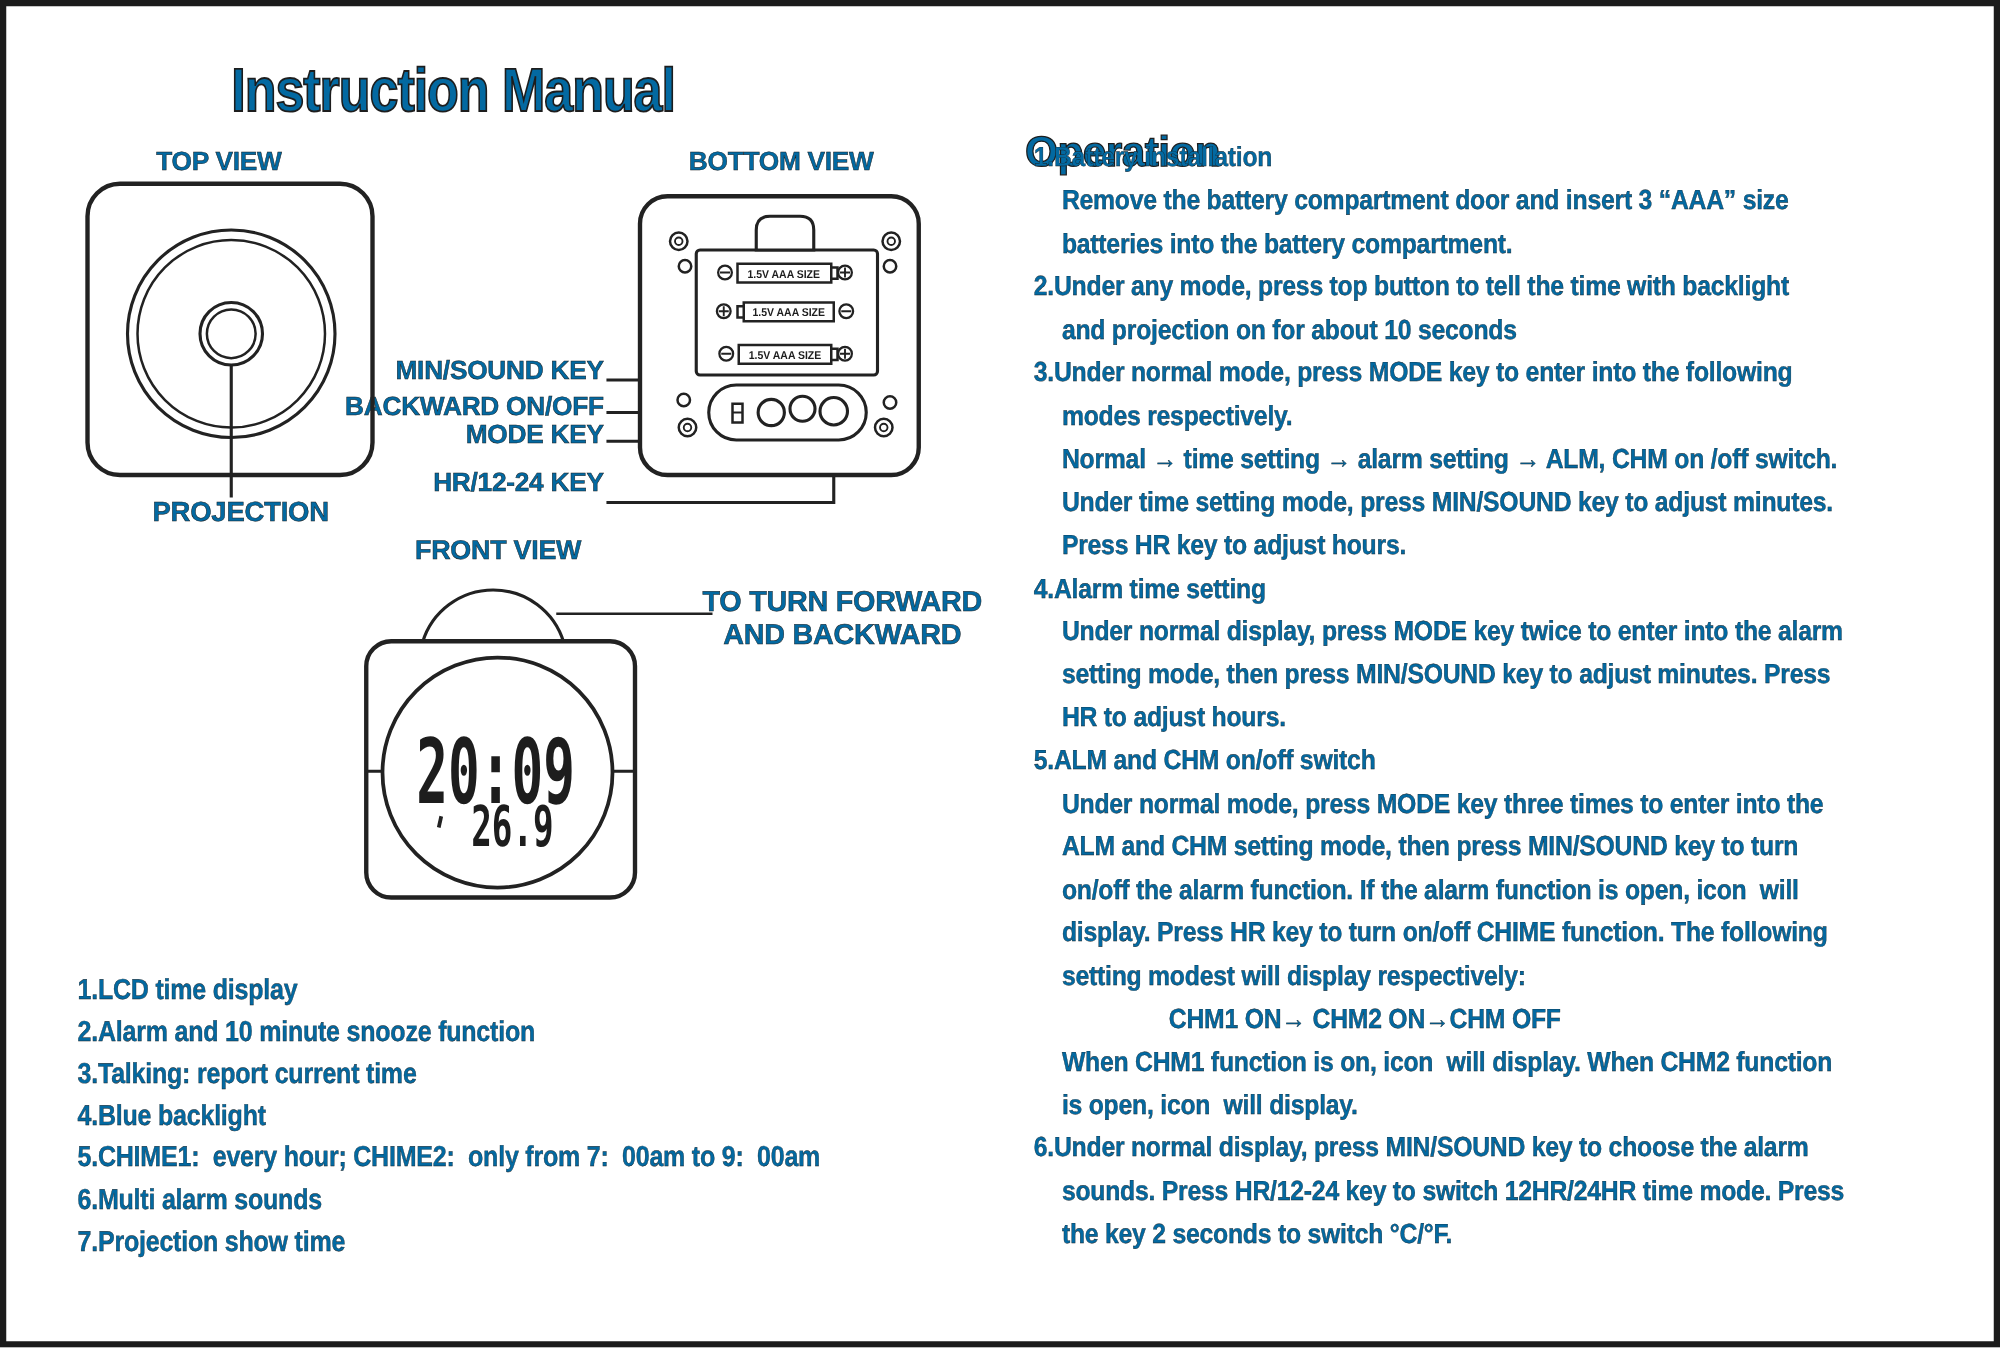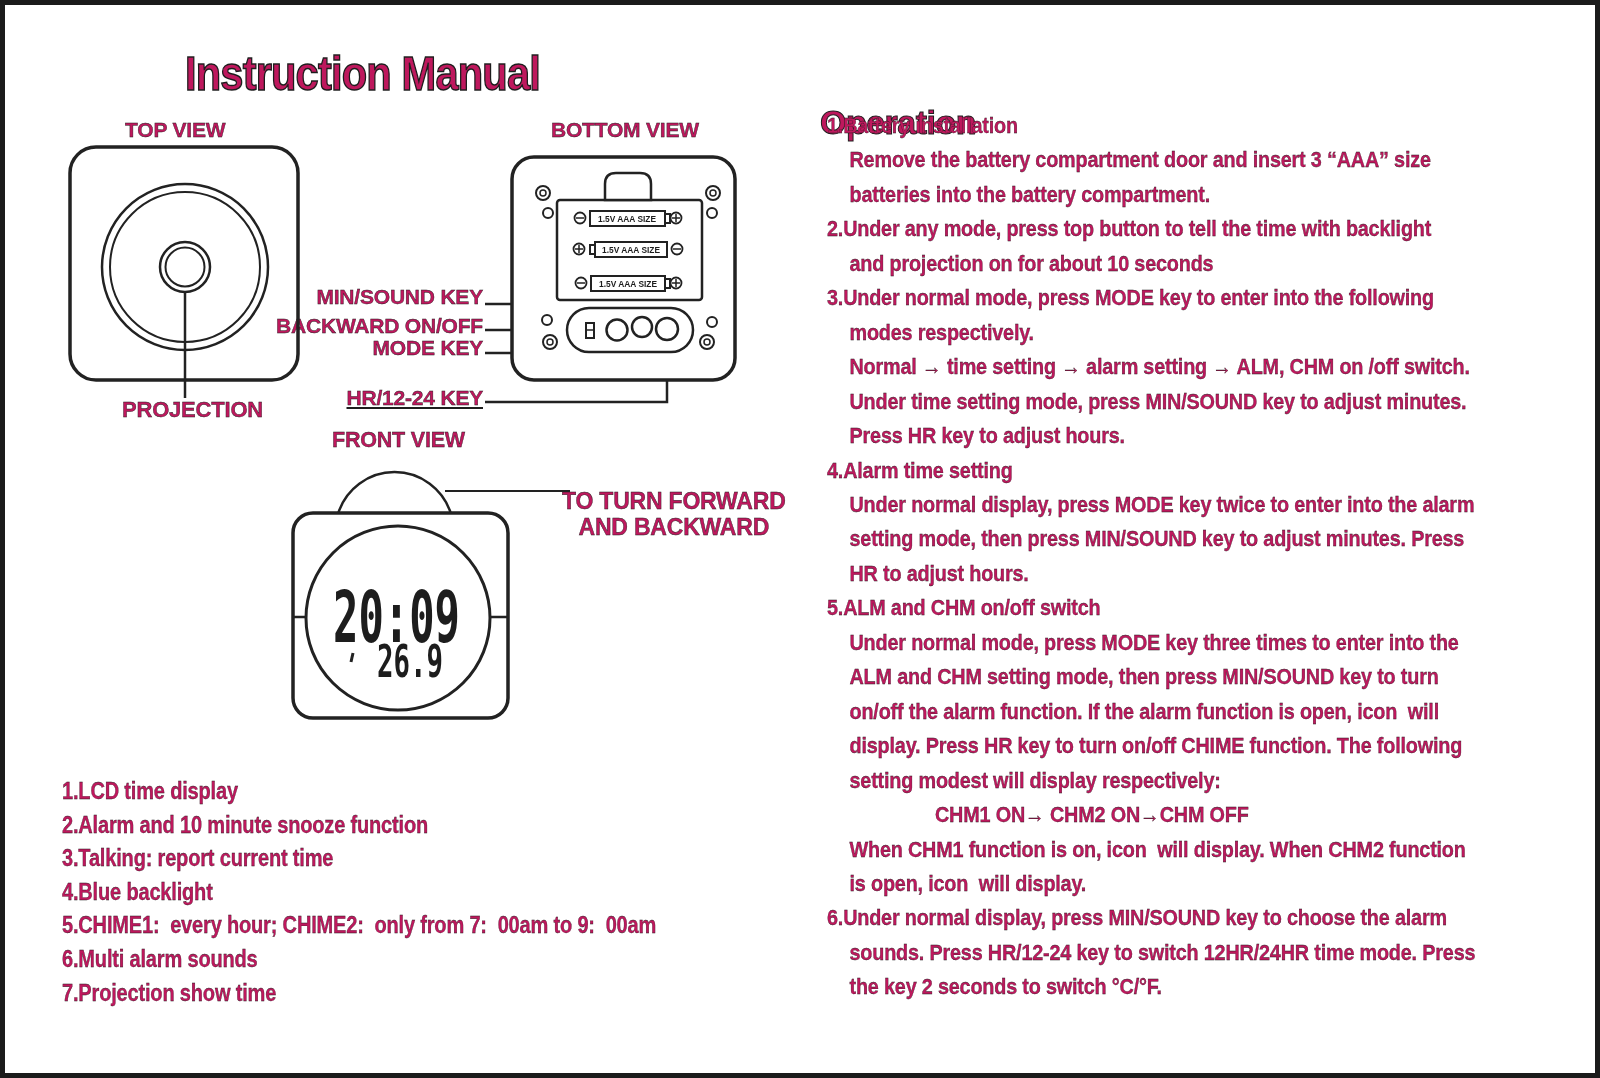--- a/index.html
+++ b/index.html
@@ -3,21 +3,21 @@
 <meta charset="utf-8">
 <style>
   html,body{margin:0;padding:0;background:#e8e8e8;}
   .page{
     position:relative;
     width:1600px;height:1078px;
     box-sizing:border-box;
     background:#ffffff;
     border:5px solid #1b1b1b;
     font-family:"Liberation Sans",sans-serif;
-    color:#be185d;
+    color:#0369a1;
     overflow:hidden;
   }
   .abs{position:absolute;}
   
   .main-title{
     left:180px;top:40px;
     font-size:49px;font-weight:bold;letter-spacing:-1px;
     -webkit-text-stroke:1.5px #1d1d1d;
     transform:scaleX(0.85);transform-origin:0 0;
     white-space:nowrap;
@@ -34,27 +34,27 @@
   .dlabel{
     font-size:21px;font-weight:bold;letter-spacing:-0.2px;
     -webkit-text-stroke:0.4px #1d1d1d;
     white-space:nowrap;
     text-align:center;
   }
   .top-view-label{left:120px;top:113px;}
   .bottom-view-label{left:546px;top:113px;}
   .front-view-label{left:327px;top:423px;font-size:21.5px;}
   .projection-label{left:117px;top:392px;font-size:22px;}
-  .turn-callout{left:557px;top:483px;font-size:23px;line-height:26px;}
+  .turn-callout{left:557px;top:463px;font-size:23px;line-height:26px;}
   .btm-callouts{left:280px;top:0;width:198px;text-align:right;}
   .btm-callouts .dlabel{position:absolute;right:0;white-space:nowrap;}
   .co-minsound{top:280px;}
   .co-talking{top:309px;}
   .co-mode{top:331px;padding-left:13px;}
-  .co-hr{top:381px;text-decoration:underline;}
+  .co-hr{top:370px;}
   
   .fn-list{
     left:57px;top:770px;width:760px;
     font-size:23px;font-weight:bold;line-height:33.6px;
     letter-spacing:-0.2px;
     -webkit-text-stroke:0.3px #1d1d1d;
     transform:scaleX(0.87);transform-origin:0 0;
   }
   .fn-item{white-space:pre;}
   

